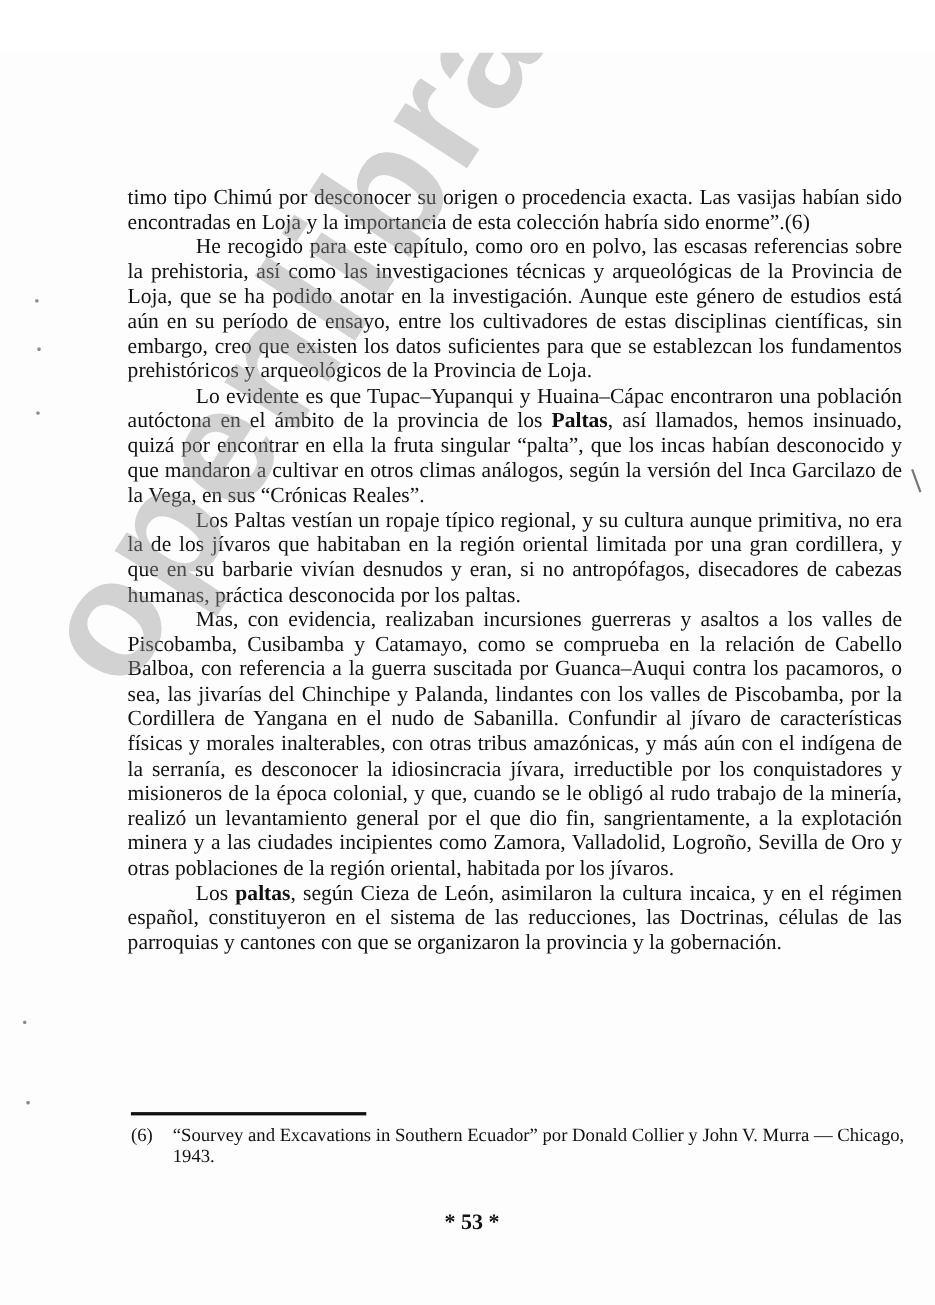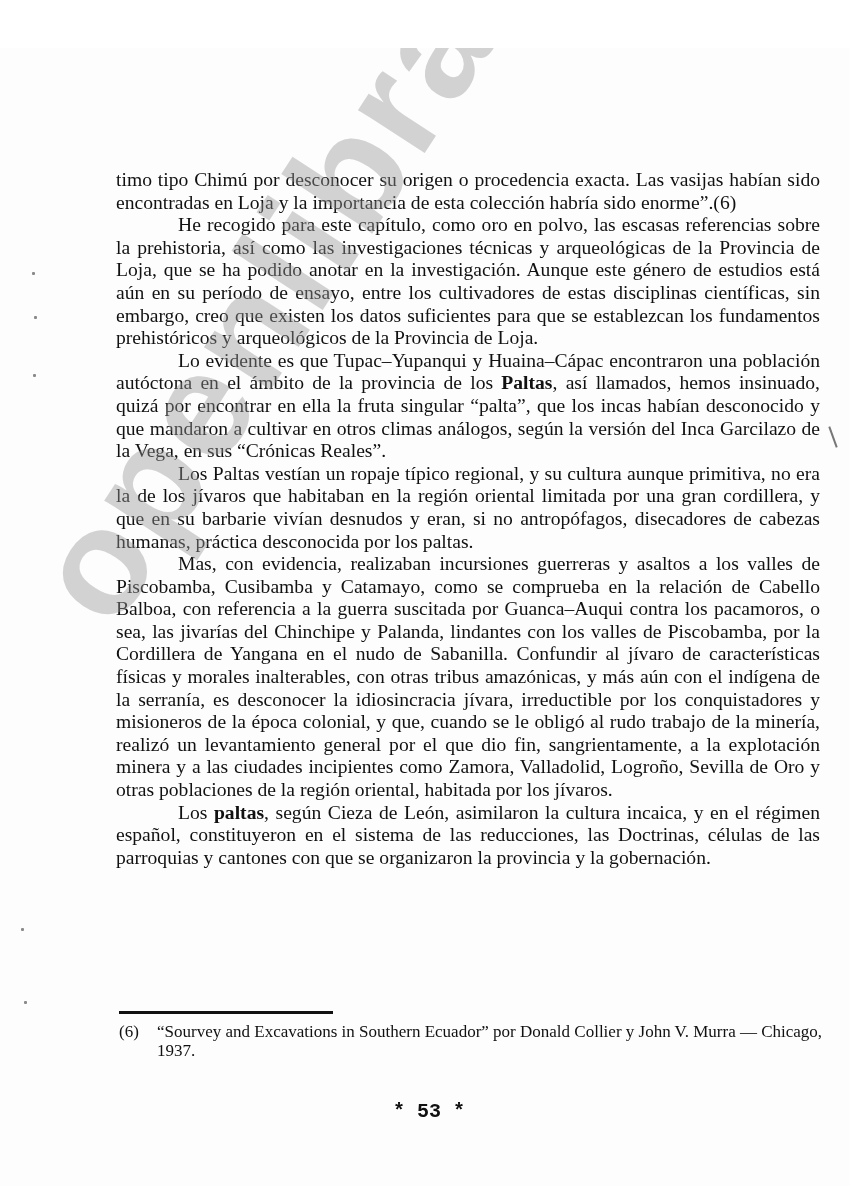--- a/index.html
+++ b/index.html
@@ -64,21 +64,21 @@
     }
     .fn-text {
       flex: 1;
     }
     .page-number {
       position: absolute;
       left: 0;
       width: 100%;
       top: 1052px;
       text-align: center;
-      font-family: Liberation Mono, monospace;
+      font-family: Liberation Serif, serif;
       font-size: 20px;
       font-weight: bold;
       color: #111111;
       z-index: 2;
       padding-left: 8px;
       box-sizing: border-box;
     }
     .watermark {
       position: absolute;
       left: 70px;
@@ -125,21 +125,21 @@
 
     <p class="indent"><span>Mas, con evidencia, realizaban incursiones guerreras y asaltos a los valles de Piscobamba, Cusibamba y Catamayo, como se comprueba en la relación de Cabello Balboa, con referencia a la guerra suscitada por Guanca–Auqui contra los pacamoros, o sea, las jivarías del Chinchipe y Palanda, lindantes con los valles de Piscobamba, por la Cordillera de Yangana en el nudo de Sabanilla.  Confundir al jívaro de características físicas y morales inalterables, con otras tribus amazónicas, y más aún con el indígena de la serranía, es desconocer la idiosincracia jívara, irreductible por los conquistadores y misioneros de la época colonial, y que, cuando se le obligó al rudo trabajo de la minería, realizó un levantamiento general por el que dio fin, sangrientamente, a la explotación minera y a las ciudades incipientes como Zamora, Valladolid, Logroño, Sevilla de Oro y otras poblaciones de la región oriental, habitada por los jívaros.</span></p>
 
     <p class="indent"><span>Los </span><span class="bold">paltas</span><span>, según Cieza de León, asimilaron la cultura incaica, y en el régimen español, constituyeron en el sistema de las reducciones, las Doctrinas, células de las parroquias y cantones con que se organizaron la provincia y la gobernación.</span></p>
   </div>
 
   <div class="footnote-rule"></div>
 
   <div class="footnote">
     <span class="fn-num">(6)</span>
-    <span class="fn-text">“Sourvey and Excavations in Southern Ecuador” por Donald Collier y John V. Murra — Chicago, 1937.</span>
+    <span class="fn-text">“Sourvey and Excavations in Southern Ecuador” por Donald Collier y John V. Murra — Chicago, 1943.</span>
   </div>
 
   <div class="page-number">* 53 *</div>
 
   <div class="watermark">openlibra.com</div>
 
   <div class="speck" style="left:32px;top:224px;"></div>
   <div class="speck" style="left:34px;top:268px;"></div>
   <div class="speck" style="left:33px;top:326px;"></div>
   <div class="speck" style="left:21px;top:880px;"></div>

